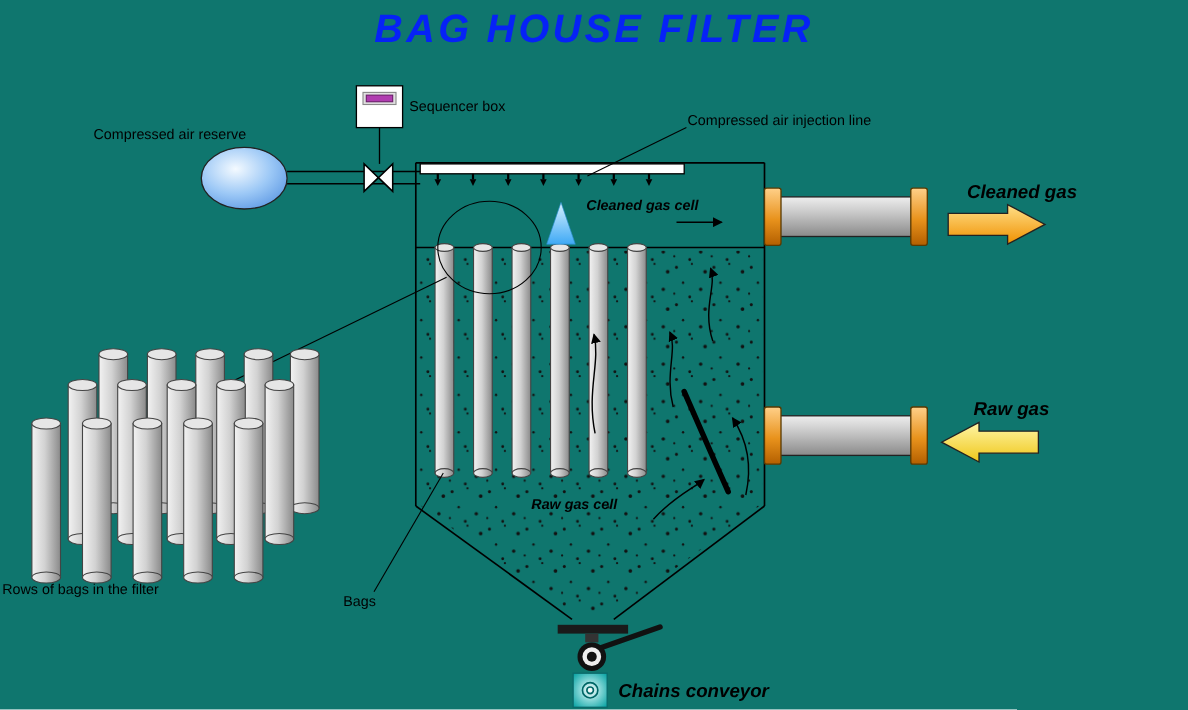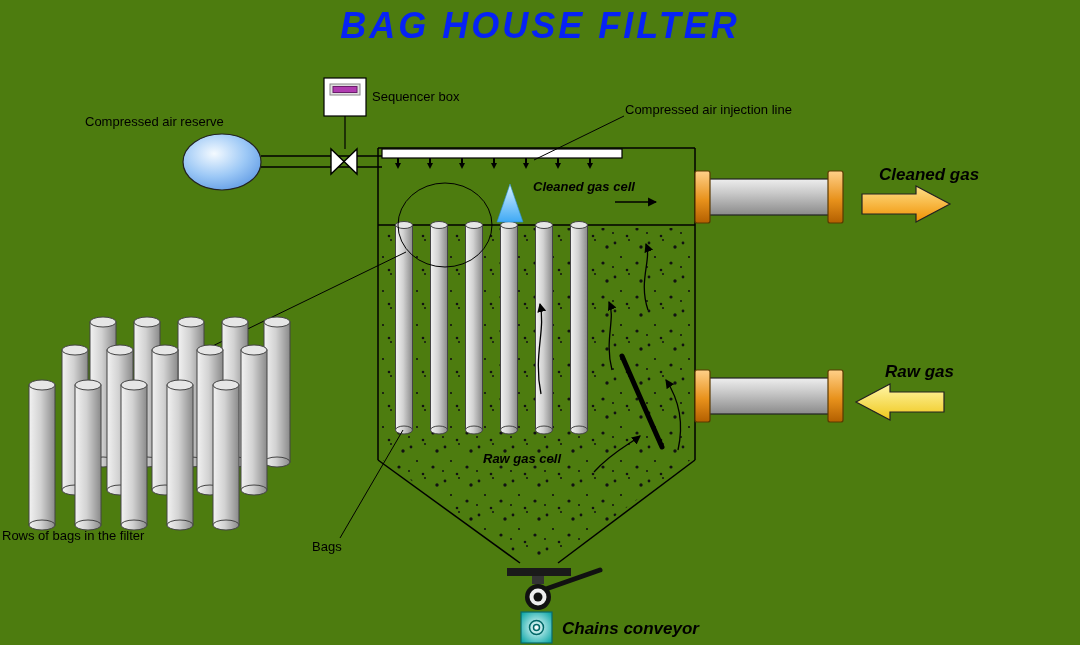--- a/index.html
+++ b/index.html
@@ -1,16 +1,16 @@
 <!DOCTYPE html>
 <html><head>
 <meta charset="utf-8">
 <style>
   html,body{margin:0;padding:0;background:#fff;}
-  #stage{position:relative;width:1080px;height:645px;background:#4d7c0f;overflow:hidden;
+  #stage{position:relative;width:1080px;height:645px;background:#0f766e;overflow:hidden;
          font-family:"Liberation Sans",sans-serif;}
   svg{position:absolute;left:0;top:0;}
   .title{font:italic 900 36px "Liberation Sans",sans-serif;fill:#0622F6;letter-spacing:3px;}
   .t-small{font:13px "Liberation Sans",sans-serif;fill:#000;}
   .t-fancy{font:italic bold 13px "Liberation Sans",sans-serif;fill:#000;}
   .t-big{font:italic bold 17px "Liberation Sans",sans-serif;fill:#000;}
   .outline{stroke:#000;stroke-width:1.5;fill:none;}
   .thin{stroke:#000;stroke-width:1;fill:none;}
   .flow{stroke:#000;stroke-width:1.3;fill:none;}
 </style>

